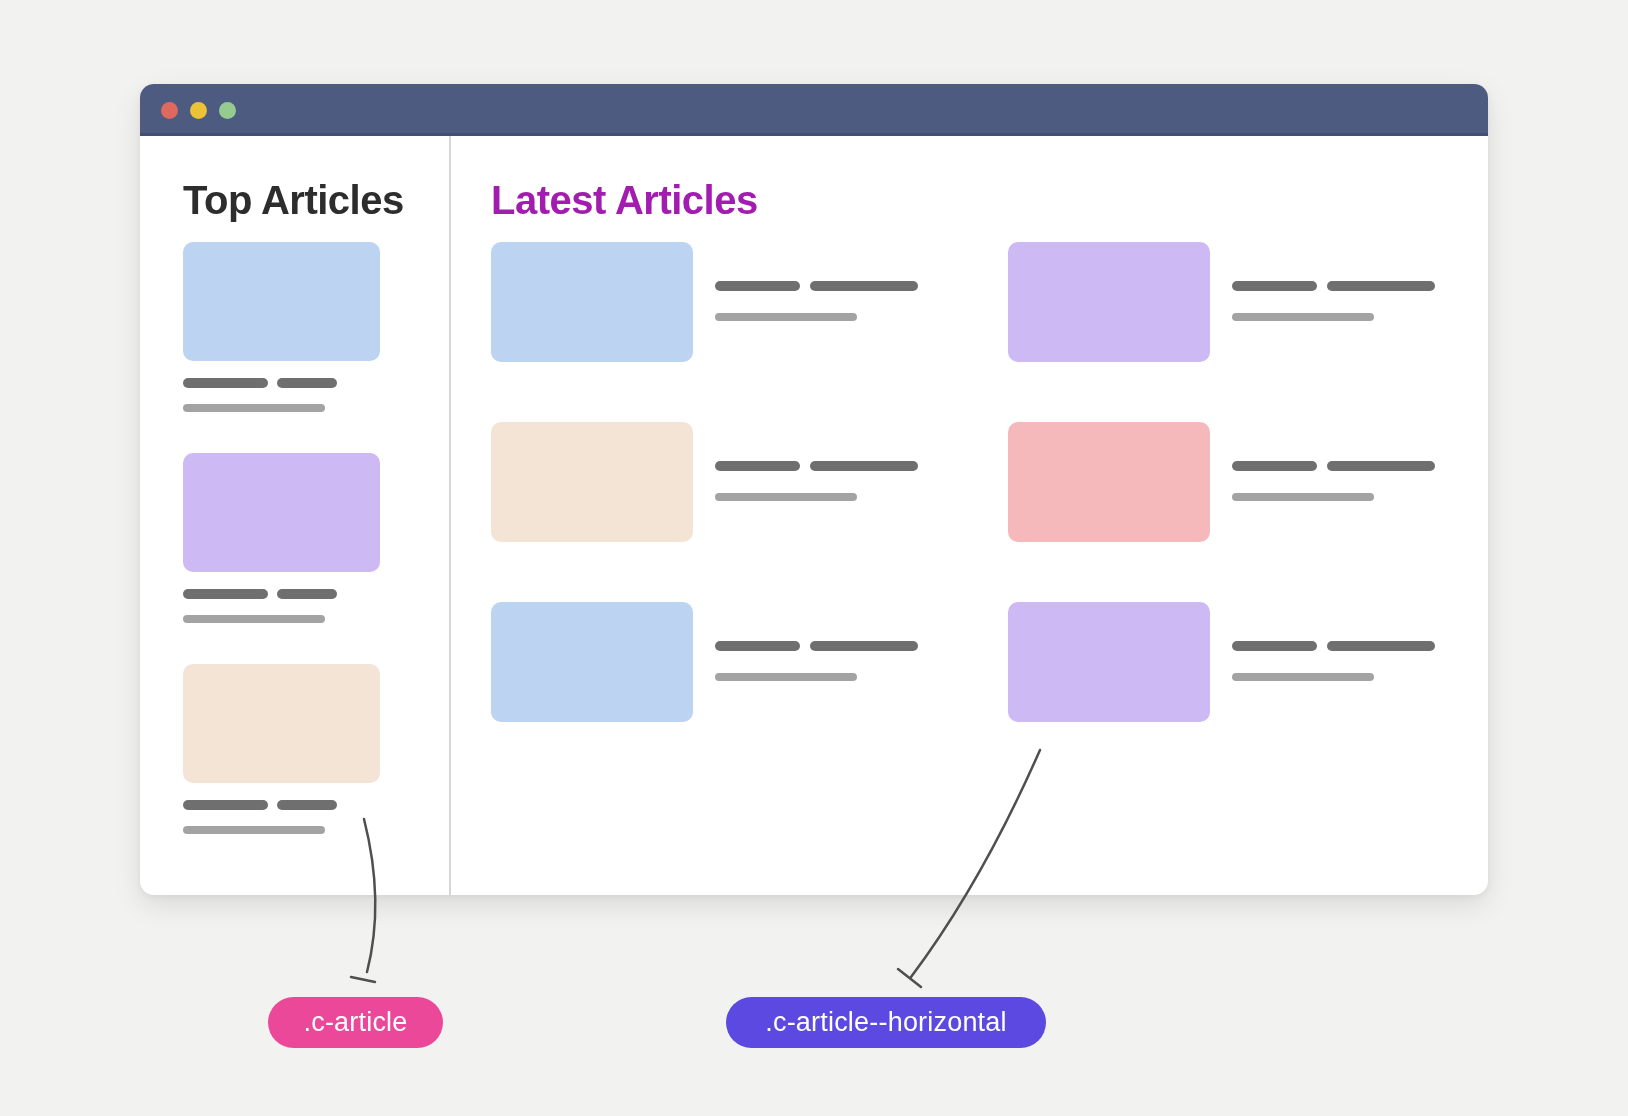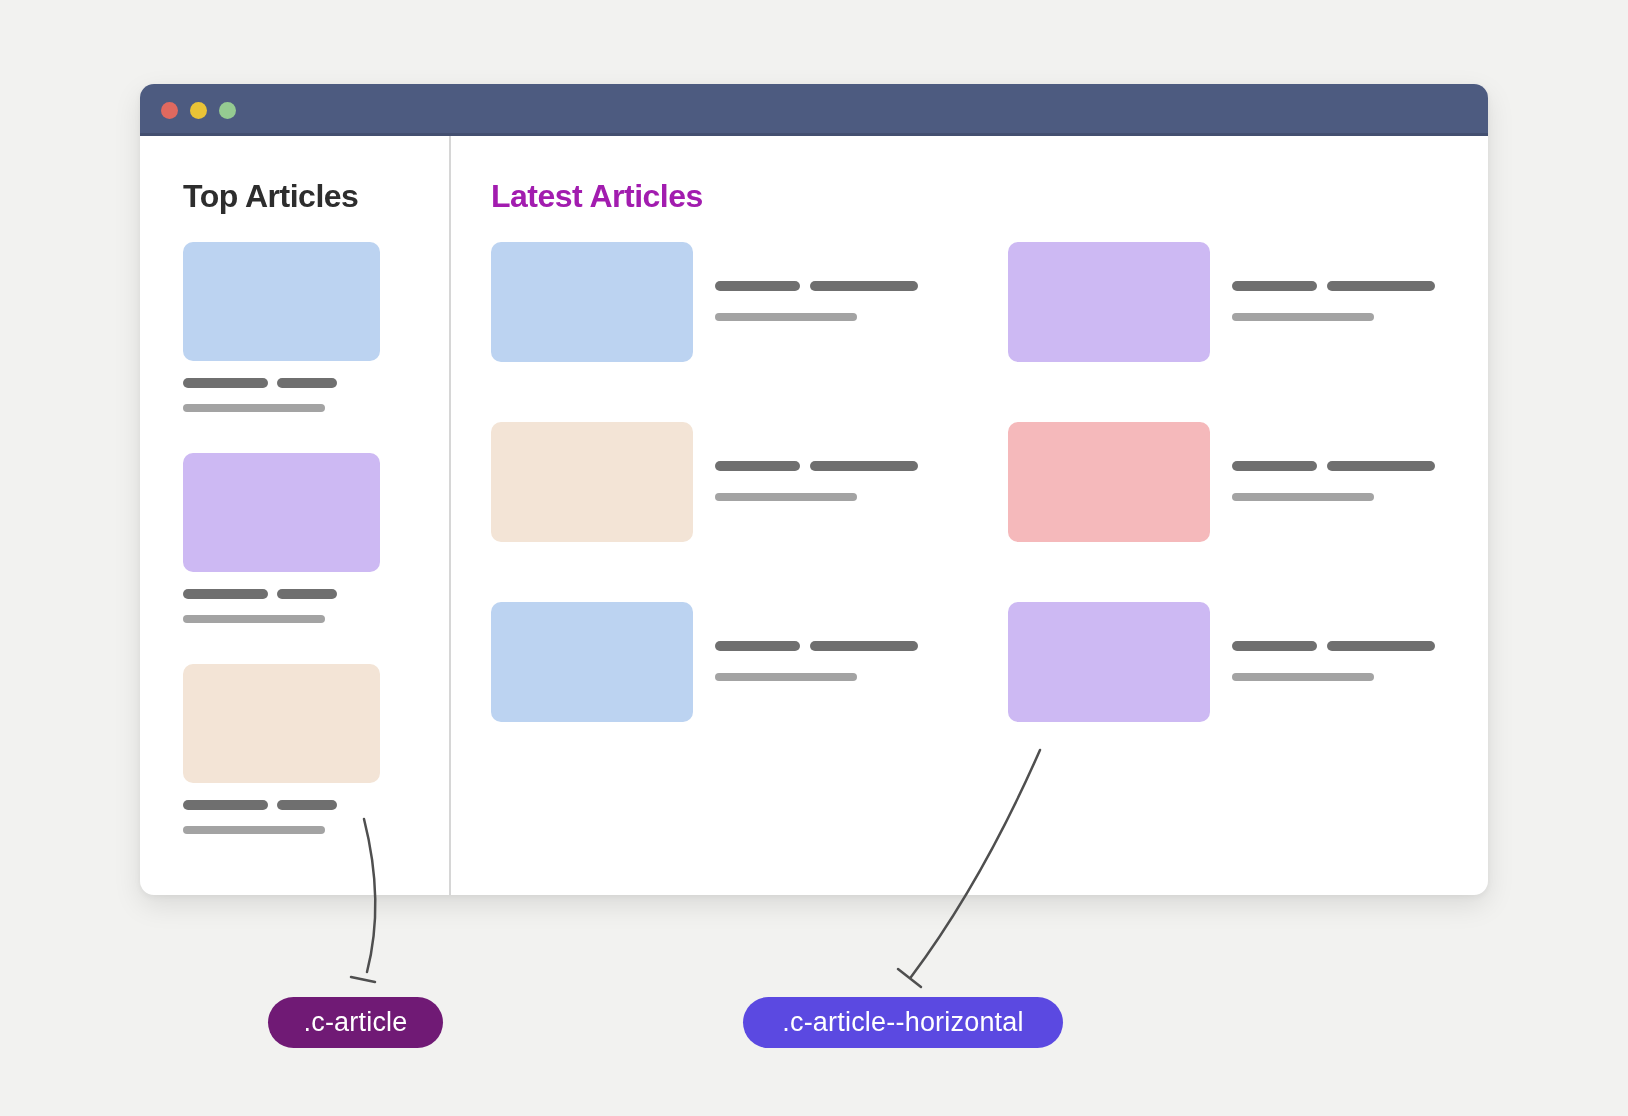--- a/index.html
+++ b/index.html
@@ -19,21 +19,21 @@
     border-radius:14px 14px 0 0;
     box-shadow:inset 0 -3px 0 rgba(0,0,0,0.12);
     display:flex;align-items:center;padding-left:21px;
   }
   .dot{width:17px;height:17px;border-radius:50%;margin-right:12px;}
   .divider{
     position:absolute;left:309px;top:52px;bottom:0;width:2px;background:#d6d6d6;
   }
   .section-title{
     position:absolute;top:96px;
-    font-size:32px;font-weight:700;color:#2d2d2d;letter-spacing:-0.5px;line-height:1;
+    font-size:40px;font-weight:700;color:#2d2d2d;letter-spacing:-0.5px;line-height:1;
     white-space:nowrap;
   }
   .sidebar-title{left:43px;}
   .main-title{left:351px;}
 
   
   .thumb{border-radius:10px;}
   .line-row{display:flex;}
   .seg{height:10px;border-radius:5px;}
   .line-light{height:8px;border-radius:4px;}
@@ -61,21 +61,21 @@
   .article-h .line-light{margin-top:22px;width:142px;}
 
   
   .arrow-layer{position:absolute;left:0;top:0;width:1628px;height:1116px;pointer-events:none;}
   .pill{
     position:absolute;top:997px;height:51px;border-radius:26px;
     display:flex;align-items:center;justify-content:center;
     color:#ffffff;font-size:27px;letter-spacing:0.2px;white-space:nowrap;
   }
   .pill-1{left:268px;width:175px;}
-  .pill-2{left:743px;width:320px;}
+  .pill-2{left:726px;width:320px;}
 </style>
 </head>
 <body style="background: rgb(242, 242, 240);">
 
 <div class="window">
   <div class="titlebar" style="background: rgb(77, 91, 128);">
     <span class="dot" style="background: rgb(224, 105, 95);"></span>
     <span class="dot" style="background: rgb(234, 195, 54);"></span>
     <span class="dot" style="background: rgb(149, 203, 145);"></span>
   </div>
@@ -188,14 +188,14 @@
   <g fill="none" stroke="#4f4f4f" stroke-width="2.5" stroke-linecap="round">
     <path d="M 364 819 Q 385 902 367 972"></path>
     <path d="M 351 977 L 375 982"></path>
   </g>
   <g fill="none" stroke="#4f4f4f" stroke-width="2.5" stroke-linecap="round">
     <path d="M 1040 750 Q 982 882 911 977"></path>
     <path d="M 898 969 L 921 987"></path>
   </g>
 </svg>
 
-<div class="pill pill-1" style="background: #701a75; color: rgb(255, 255, 255);">.c-article</div>
+<div class="pill pill-1" style="background: #ec4899; color: rgb(255, 255, 255);">.c-article</div>
 <div class="pill pill-2" style="background: rgb(91, 73, 225); color: rgb(255, 255, 255);">.c-article--horizontal</div>
 
 </body></html>

